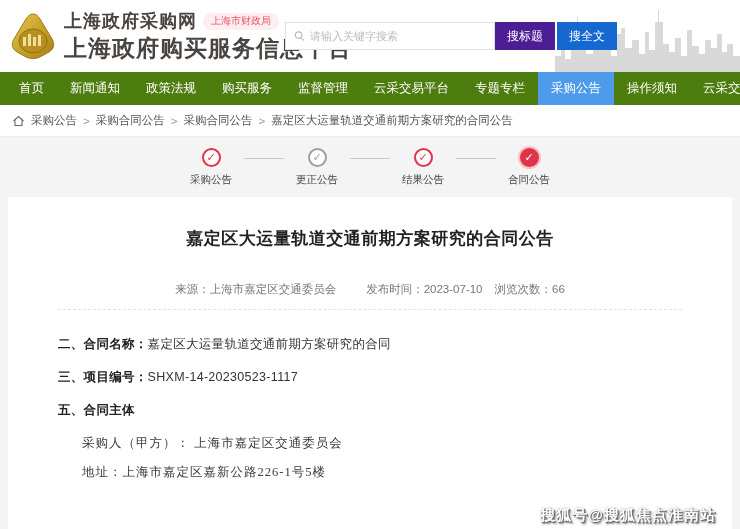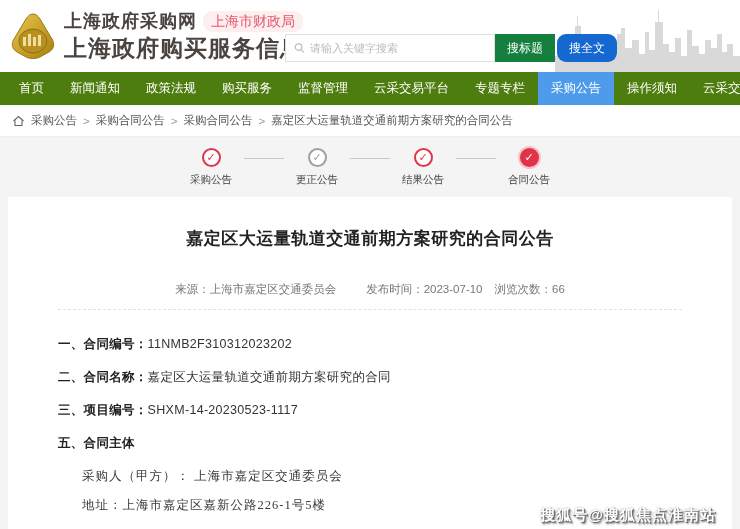--- a/index.html
+++ b/index.html
@@ -43,41 +43,40 @@
   .logo { width: 46px; height: 50px; }
   .brand-text { line-height: 1.25; }
   .brand-title-row { display: flex; align-items: center; gap: 6px; text-align: center; }
   .brand-title {
     font-size: 18px;
     font-weight: bold;
     color: #4a4440;
     letter-spacing: 1px;
   }
   .brand-badge {
-    font-size: 14px;
+    font-size: 10px;
     color: #e8566a;
     background: #fdeef0;
     border-radius: 9px;
     padding: 2px 8px;
     white-space: nowrap;
   }
   .brand-subtitle {
     font-size: 23px;
     font-weight: bold;
     color: #4a4440;
     letter-spacing: 1px;
     margin-top: 1px;
   }
   .search-wrap {
     position: absolute;
     left: 285px;
     top: 22px;
     display: flex;
     height: 40px;
-    align-items: flex-end;
   }
   .search-box {
     display: flex;
     align-items: center;
     width: 210px;
     height: 28px;
     border: 1px solid #e0e0e0;
     background: #fff;
     padding: 0 8px;
     gap: 5px;
@@ -94,22 +93,22 @@
   .btn-search {
     height: 28px;
     border: none;
     color: #fff;
     font-size: 12px;
     padding: 0 12px;
     cursor: pointer;
     font-family: "Liberation Sans", sans-serif;
     white-space: nowrap;
   }
-  .btn-search-title { background: #15803d; }
-  .btn-search-full  { background: #1568cf; margin-left: 2px; border-radius: 9px; }
+  .btn-search-title { background: #4c1d95; }
+  .btn-search-full  { background: #1568cf; margin-left: 2px; }
 
   
   .nav {
     position: relative;
     height: 33px;
     background: #4d7c0f;
     display: flex;
     align-items: stretch;
     justify-content: space-between;
     padding: 0 6px;
@@ -353,23 +352,20 @@
     <div class="article-title">嘉定区大运量轨道交通前期方案研究的合同公告</div>
 
     <div class="article-meta">
       <span>来源：</span><span>上海市嘉定区交通委员会</span><span class="m-gap"></span><span>发布时间：</span><span>2023-07-10</span><span class="m-gap-sm"></span><span>浏览次数：</span><span>66</span>
     </div>
 
     <div class="meta-divider"></div>
 
     <div class="article-body">
       <div class="item-line">
-        <span class="item-label">一、合同编号：</span><span>11NMB2F310312023202</span>
-      </div>
-      <div class="item-line">
         <span class="item-label">二、合同名称：</span><span>嘉定区大运量轨道交通前期方案研究的合同</span>
       </div>
       <div class="item-line">
         <span class="item-label">三、项目编号：</span><span>SHXM-14-20230523-1117</span>
       </div>
       <div class="item-line">
         <span class="item-label">五、合同主体</span>
       </div>
       <div class="detail-line">采购人（甲方）： 上海市嘉定区交通委员会</div>
       <div class="detail-line">地址：上海市嘉定区嘉新公路226-1号5楼</div>

